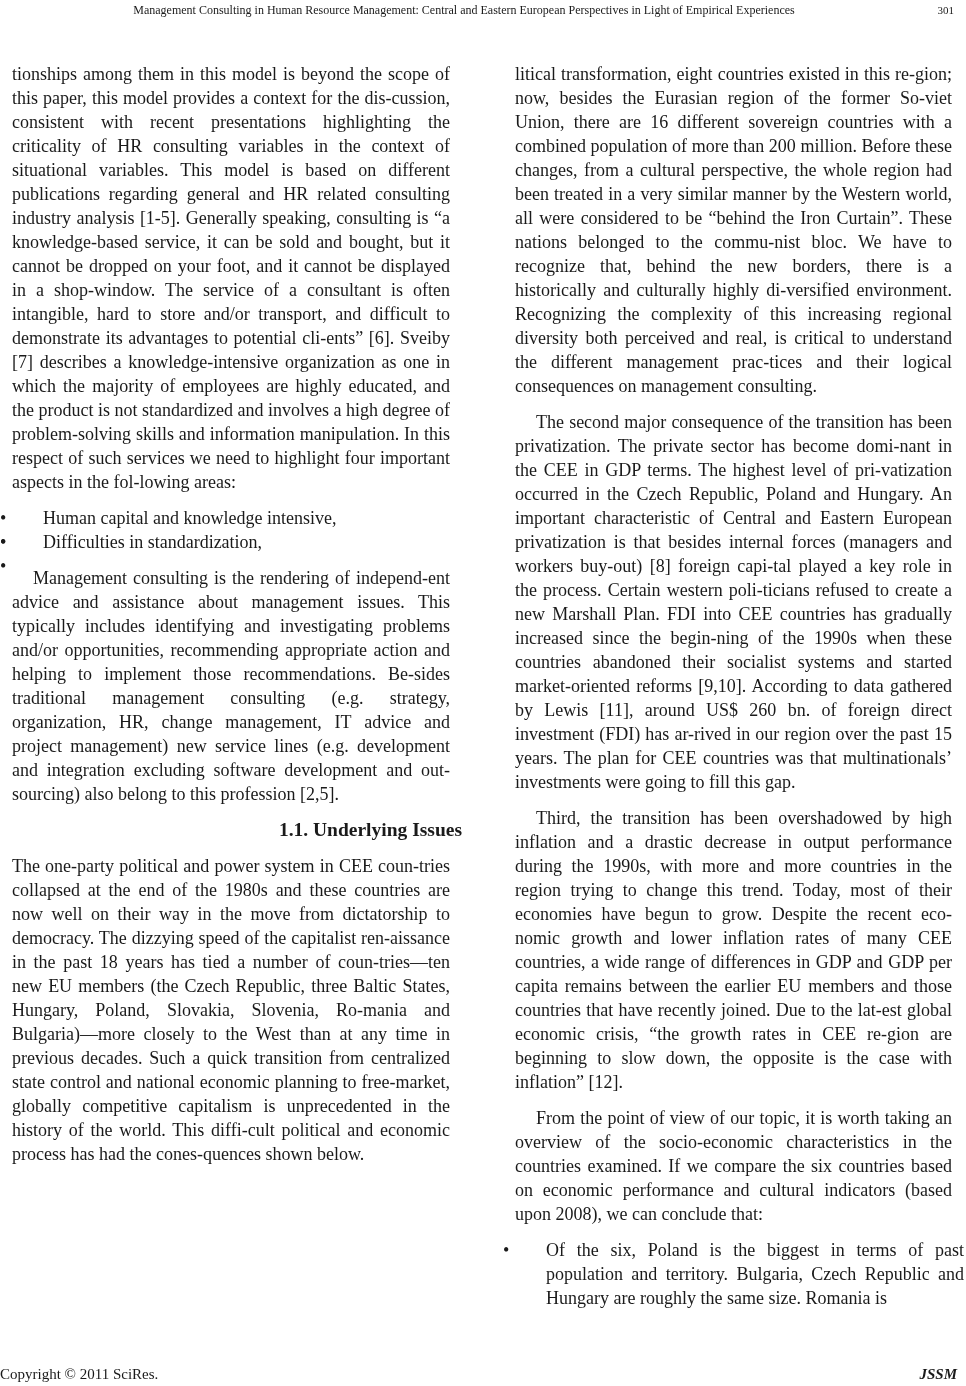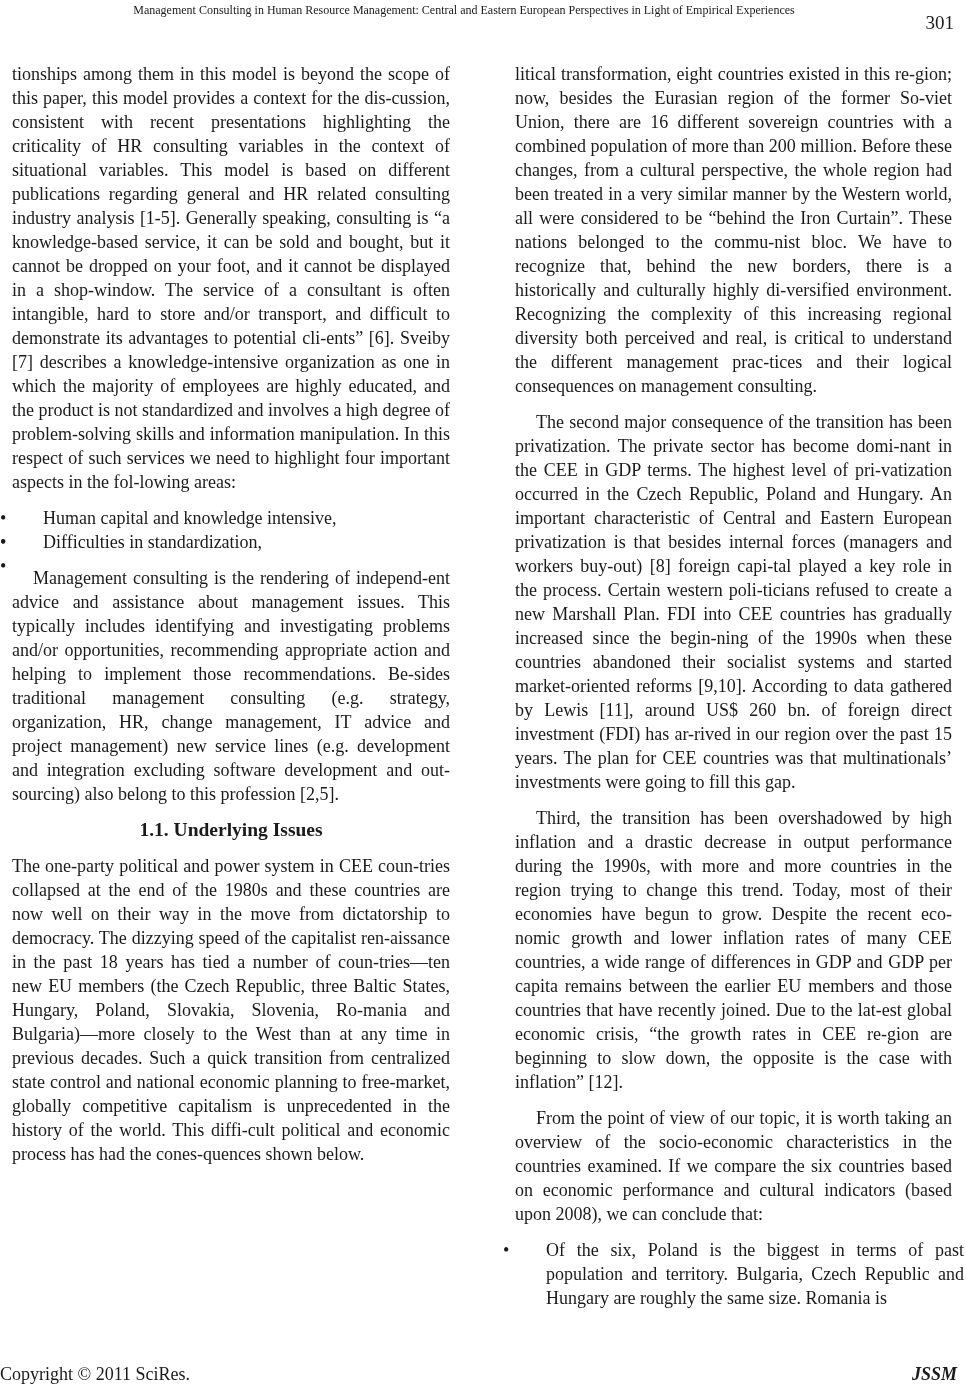--- a/index.html
+++ b/index.html
@@ -9,42 +9,42 @@
     color: #1a1a1a;
   }
   .running-head {
     position: absolute; left: 0; top: 0; width: 966px; height: 44px;
   }
   .running-title {
     position: absolute; left: 33px; width: 862px; top: 0;
     text-align: center; font-size: 12px; line-height: 21px;
   }
   .page-number {
-    position: absolute; right: 12px; top: 12px; font-size: 19px; line-height: 21px;
+    position: absolute; right: 12px; top: 0; font-size: 11px; line-height: 21px;
   }
   .col {
     position: absolute; top: 50px; font-size: 18px; line-height: 24px;
     text-align: justify;
   }
   .col-left { left: 0; width: 462px; }
   .col-right { left: 503px; width: 461px; }
   .col p { margin: 12px; }
   .indent { text-indent: 21px; }
   .bullets { margin: 0; padding: 0; list-style: none; }
   .bullets li { position: relative; padding-left: 43px; }
   .bullets .bullet {
     position: absolute; left: 0; top: 0; width: 14px; text-align: left;
   }
   .section-heading {
     margin: 7px 0 7px 0; font-size: 19.5px; line-height: 24px; font-weight: bold;
-    text-align: center;
+    text-align: right;
   }
   .footer {
     position: absolute; left: 0; top: 1364px; width: 966px; height: 20px;
-    font-size: 18px; line-height: 20px;
+    font-size: 15px; line-height: 20px;
   }
   .copyright { position: absolute; left: 0; top: 0; }
   .journal { position: absolute; right: 9px; top: 0; font-style: italic; font-weight: bold; }
 </style>
 </head>
 <body>
 
 <div class="running-head">
   <div class="running-title">Management Consulting in Human Resource Management: Central and Eastern European Perspectives in Light of Empirical Experiences</div>
   <div class="page-number">301</div>

